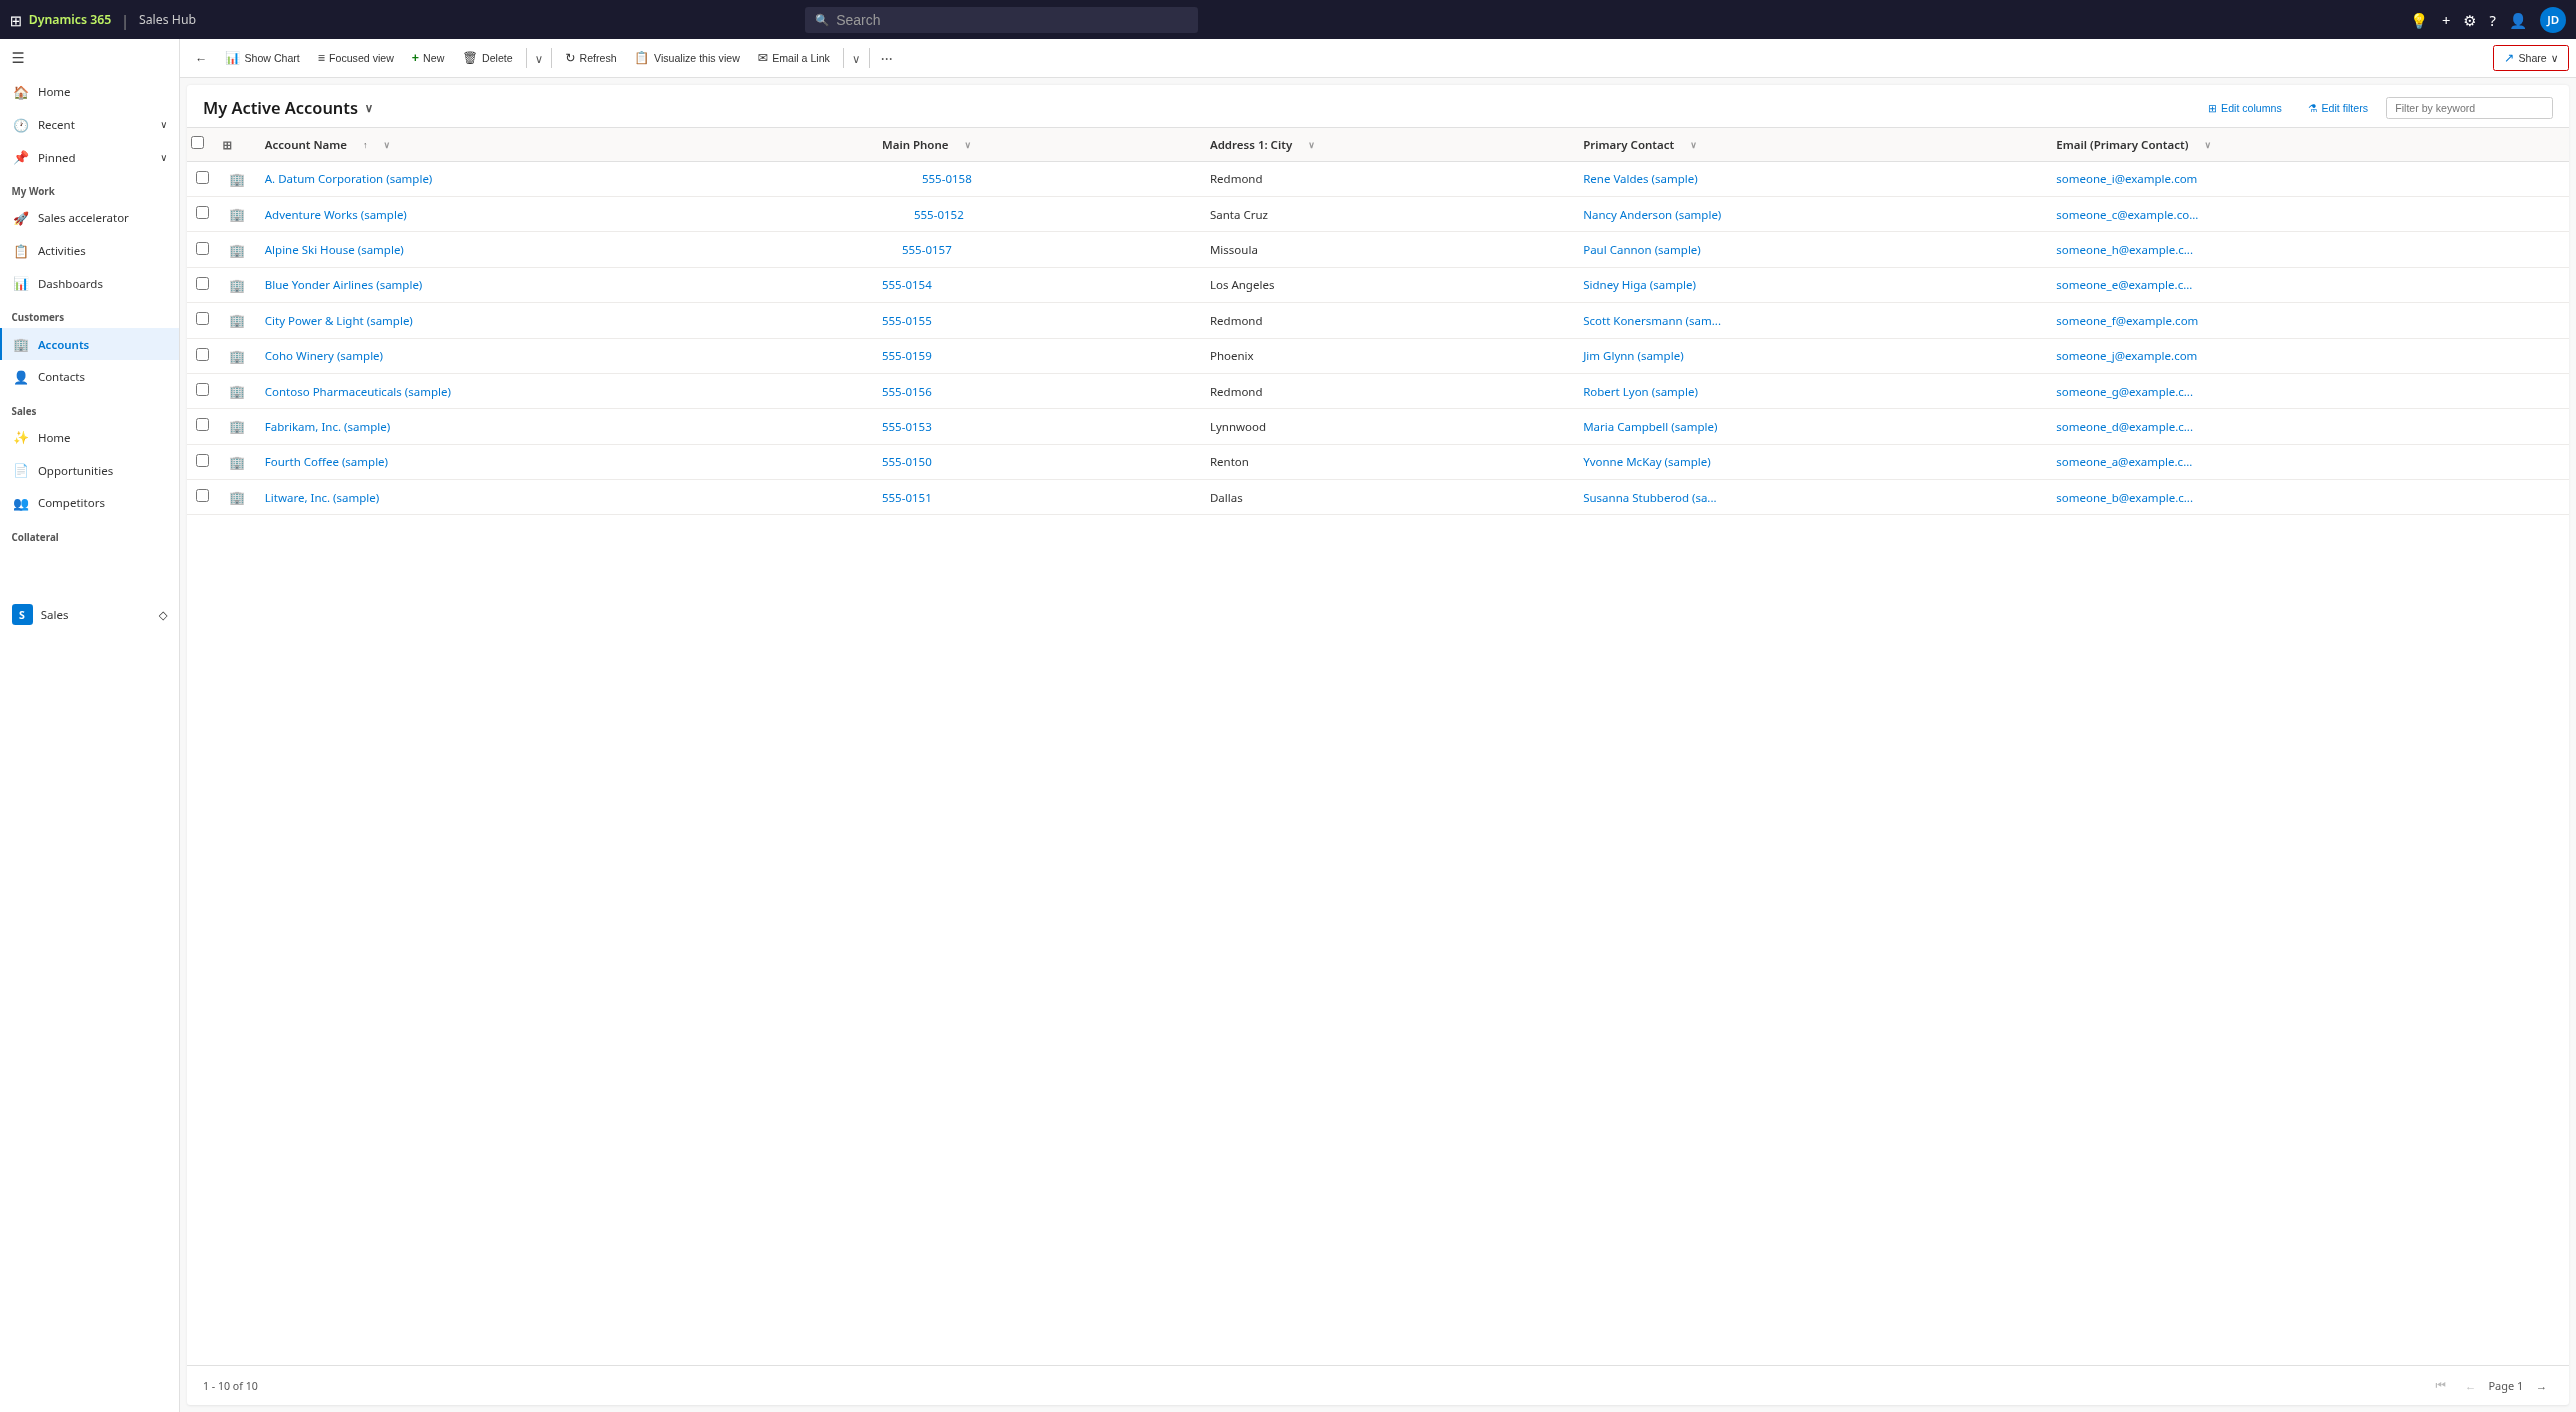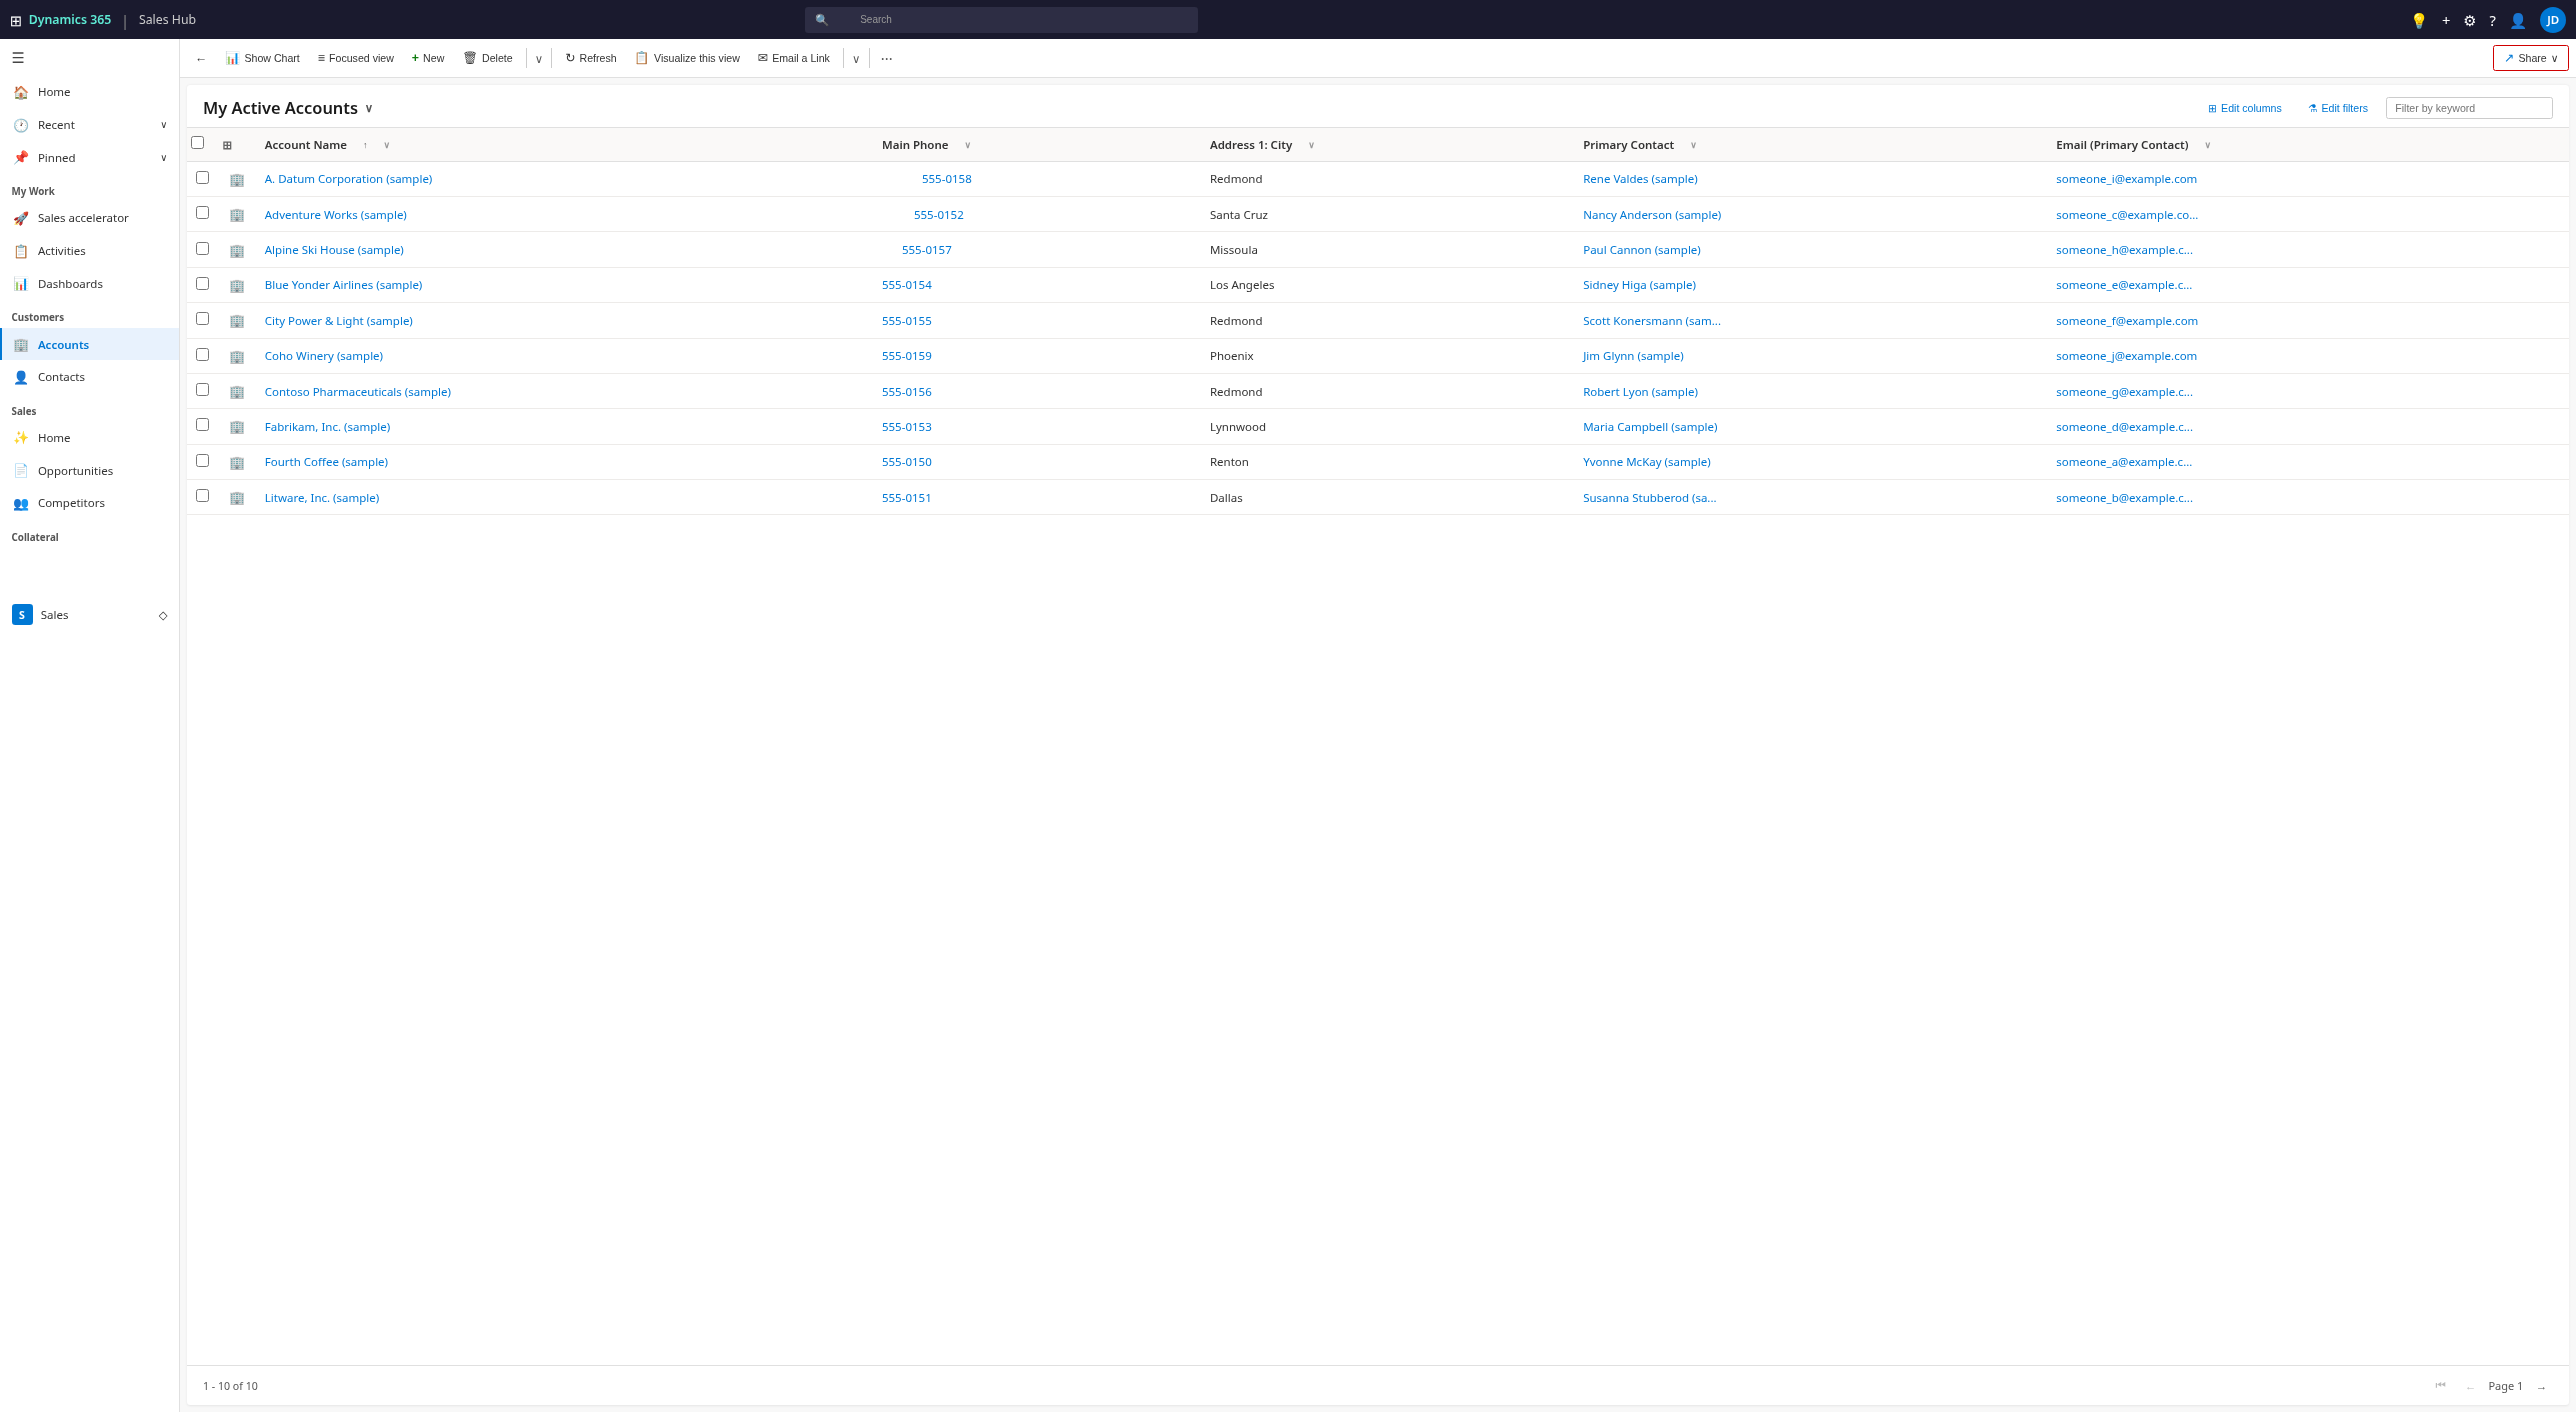--- a/index.html
+++ b/index.html
@@ -14,43 +14,42 @@
       padding: 0 9.8px;
       gap: 6.6px;
       color: white;
     }
     .top-nav-brand {
       display: flex;
       align-items: center;
       gap: 8.2px;
     }
     .waffle-icon { color: white; font-size: 14.7px; cursor: pointer; }
-    .brand-name { font-size: 12.3px; font-weight: 600; color: #5eead4; white-space: nowrap; }
+    .brand-name { font-size: 12.3px; font-weight: 600; color: #bef264; white-space: nowrap; }
     .brand-divider { color: #888; font-size: 14.7px; margin: 0 1.6px; }
     .app-name { font-size: 12.3px; color: #ccc; white-space: nowrap; }
     .search-bar {
       flex: 1;
       max-width: 393px;
       margin: 0 auto;
       background: #2d2d44;
       border-radius: 3.3px;
       display: flex;
       align-items: center;
       padding: 0 9.8px;
       height: 26px;
       gap: 6.6px;
     }
     .search-bar input {
       background: transparent;
       border: none;
       outline: none;
       color: #ccc;
-      font-size: 10px;
+      font-size: 14px;
       width: 100%;
-      margin-left: 24px;
     }
     .search-bar input::placeholder { color: #999; }
     .top-nav-icons {
       margin-left: auto;
       display: flex;
       align-items: center;
       gap: 13px;
     }
     .top-nav-icon {
       color: white;

